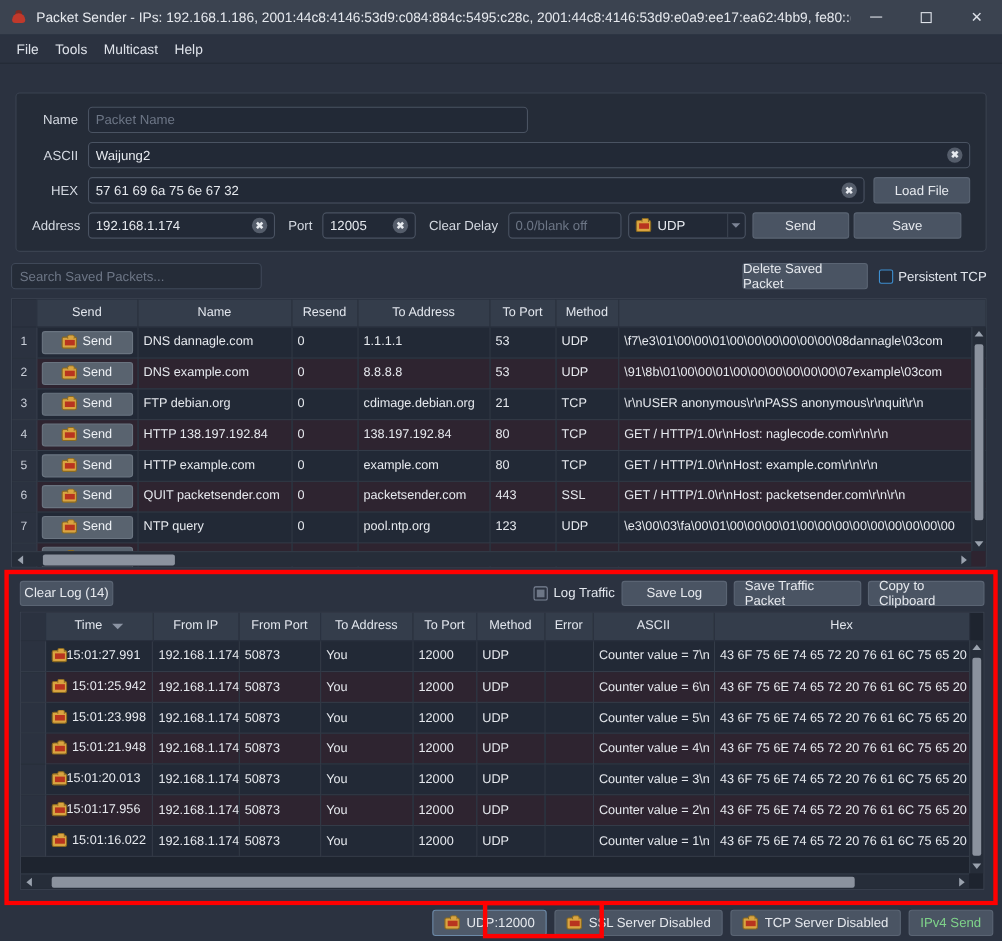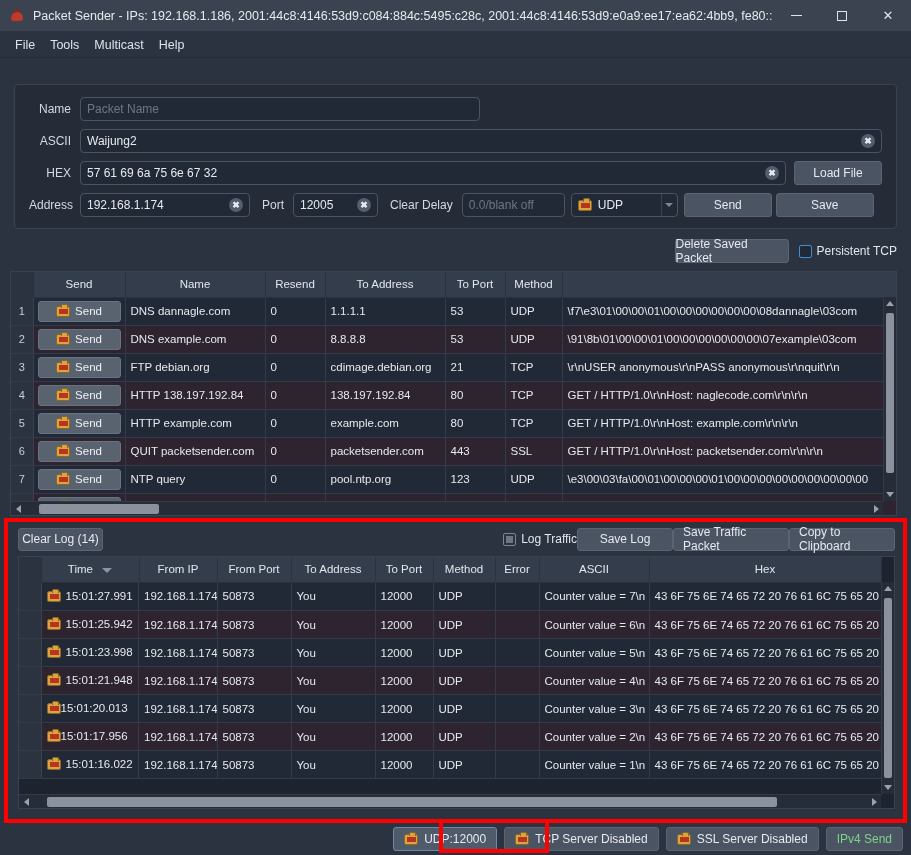--- a/index.html
+++ b/index.html
@@ -210,20 +210,21 @@
     border: 4px solid #ff0000; background: #2b3240;
   }
   #log-toolbar {
     display: flex; align-items: center; height: 34px;
     padding: 0 8px 0 10px;
   }
   .tbtn {
     background: #4a5463; border: 1px solid #5a6473; border-radius: 3px;
     color: #e6e9ee; font-size: 12px; height: 23px; padding: 0 9px;
     display: flex; align-items: center; justify-content: center; flex: none;
+    margin-left: 6px;
   }
 
   
   #statusbar {
     position: absolute; left: 0; bottom: 0; width: 911px; height: 32px;
     background: #2b3240; display: flex; align-items: center;
     justify-content: flex-end; padding-right: 8px;
   }
   .sbtn {
     background: #4a5463; border: 1px solid #5a6473; border-radius: 3px;
@@ -312,20 +313,23 @@
       <span class="arrowbox">
           <span class="caret-dn"></span>
         </span>
     </div>
     <div class="btn" style="width:88px;margin-left:6px">Send</div>
     <div class="btn" style="width:98px;margin-left:4px">Save</div>
   </div>
 </div>
 
 <div id="search-row">
+  <div id="search-box">
+    <span>Search Saved Packets...</span>
+  </div>
   <div style="flex:1"></div>
   <div class="btn" style="width:114px">Delete Saved Packet</div>
   <div class="cb-wrap" style="margin-left:10px">
     <span class="cb"></span>
     <span class="cb-label">Persistent TCP</span>
   </div>
 </div>
 
 <div class="tbl-wrap" style="margin:0 14px 0 10px; height:245px;">
   <table style="width:885px">
@@ -537,21 +541,21 @@
           <th>To Port</th>
           <th>Method</th>
           <th>Error</th>
           <th>ASCII</th>
           <th>Hex</th>
         </tr>
       </thead>
       <tbody id="log-tbody">
           <tr class="odd">
             <td class="rownum"></td>
-            <td style="display: flex; align-items: center; gap: 5px;">
+            <td style="display: flex; align-items: center; ">
               <span class="pkt-icon"></span>
               <span>15:01:27.991</span>
             </td>
             <td>192.168.1.174</td>
             <td>50873</td>
             <td>You</td>
             <td>12000</td>
             <td>UDP</td>
             <td></td>
             <td>Counter value = 7\n</td>
@@ -672,24 +676,24 @@
     </div>
   </div>
 </div>
 
 <div id="statusbar">
   <div class="sbtn active">
     <span class="pkt-icon"></span>
     <span class="lbl">UDP:12000</span>
   </div>
   <div class="sbtn">
+    <span class="pkt-icon ssl-icon"></span>
+    <span class="lbl">SSL Server Disabled</span>
+  </div>
+  <div class="sbtn">
     <span class="pkt-icon"></span>
     <span class="lbl">TCP Server Disabled</span>
   </div>
-  <div class="sbtn">
-    <span class="pkt-icon ssl-icon"></span>
-    <span class="lbl">SSL Server Disabled</span>
-  </div>
   <div class="sbtn ipv4">
     <span class="lbl">IPv4 Send</span>
   </div>
   <div id="udp-highlight"></div>
 </div>
 
 </body></html>

